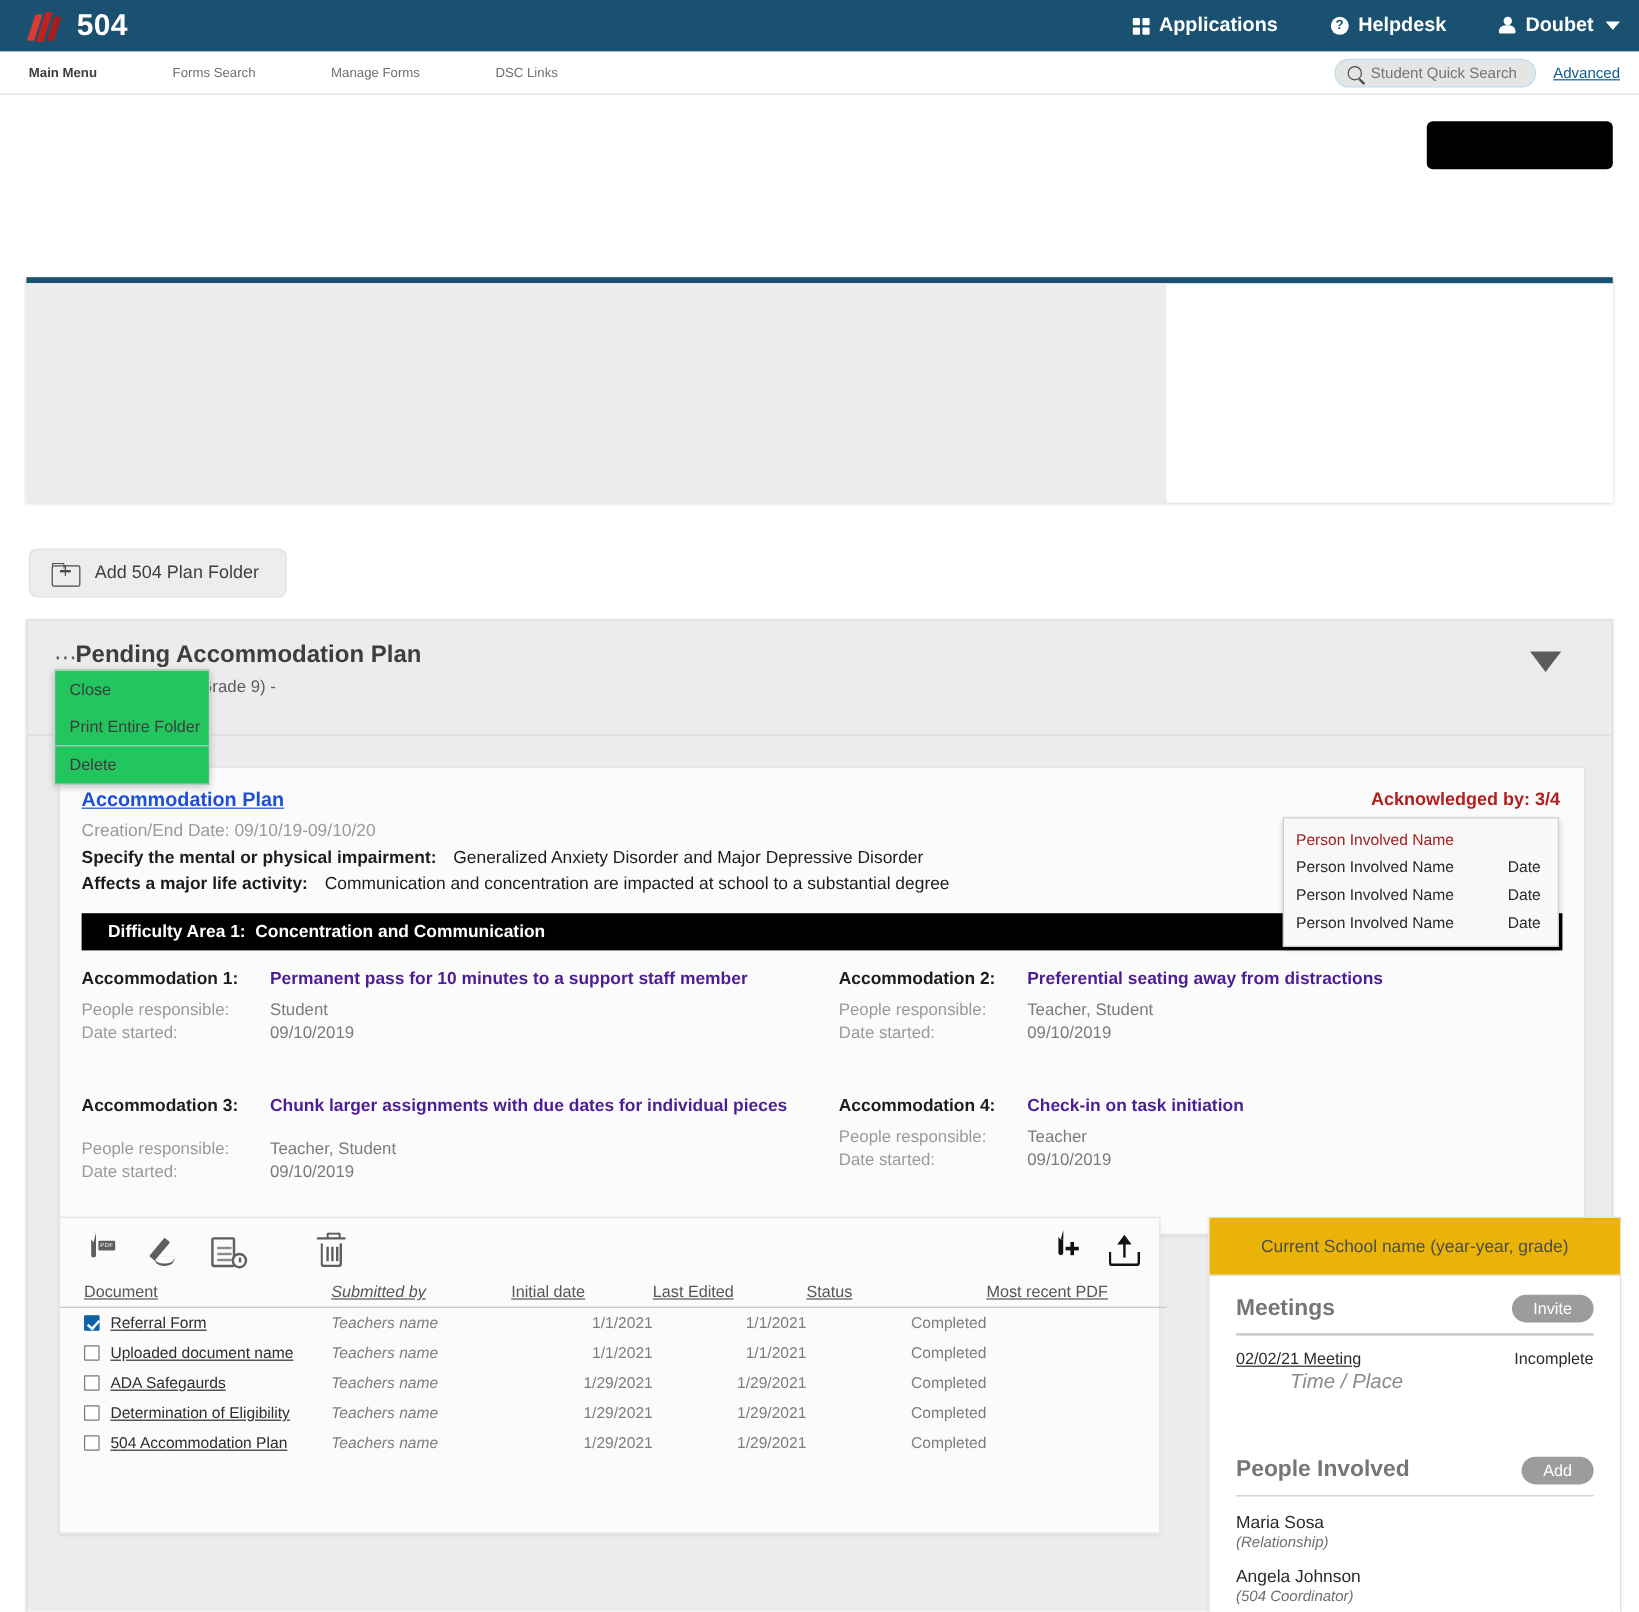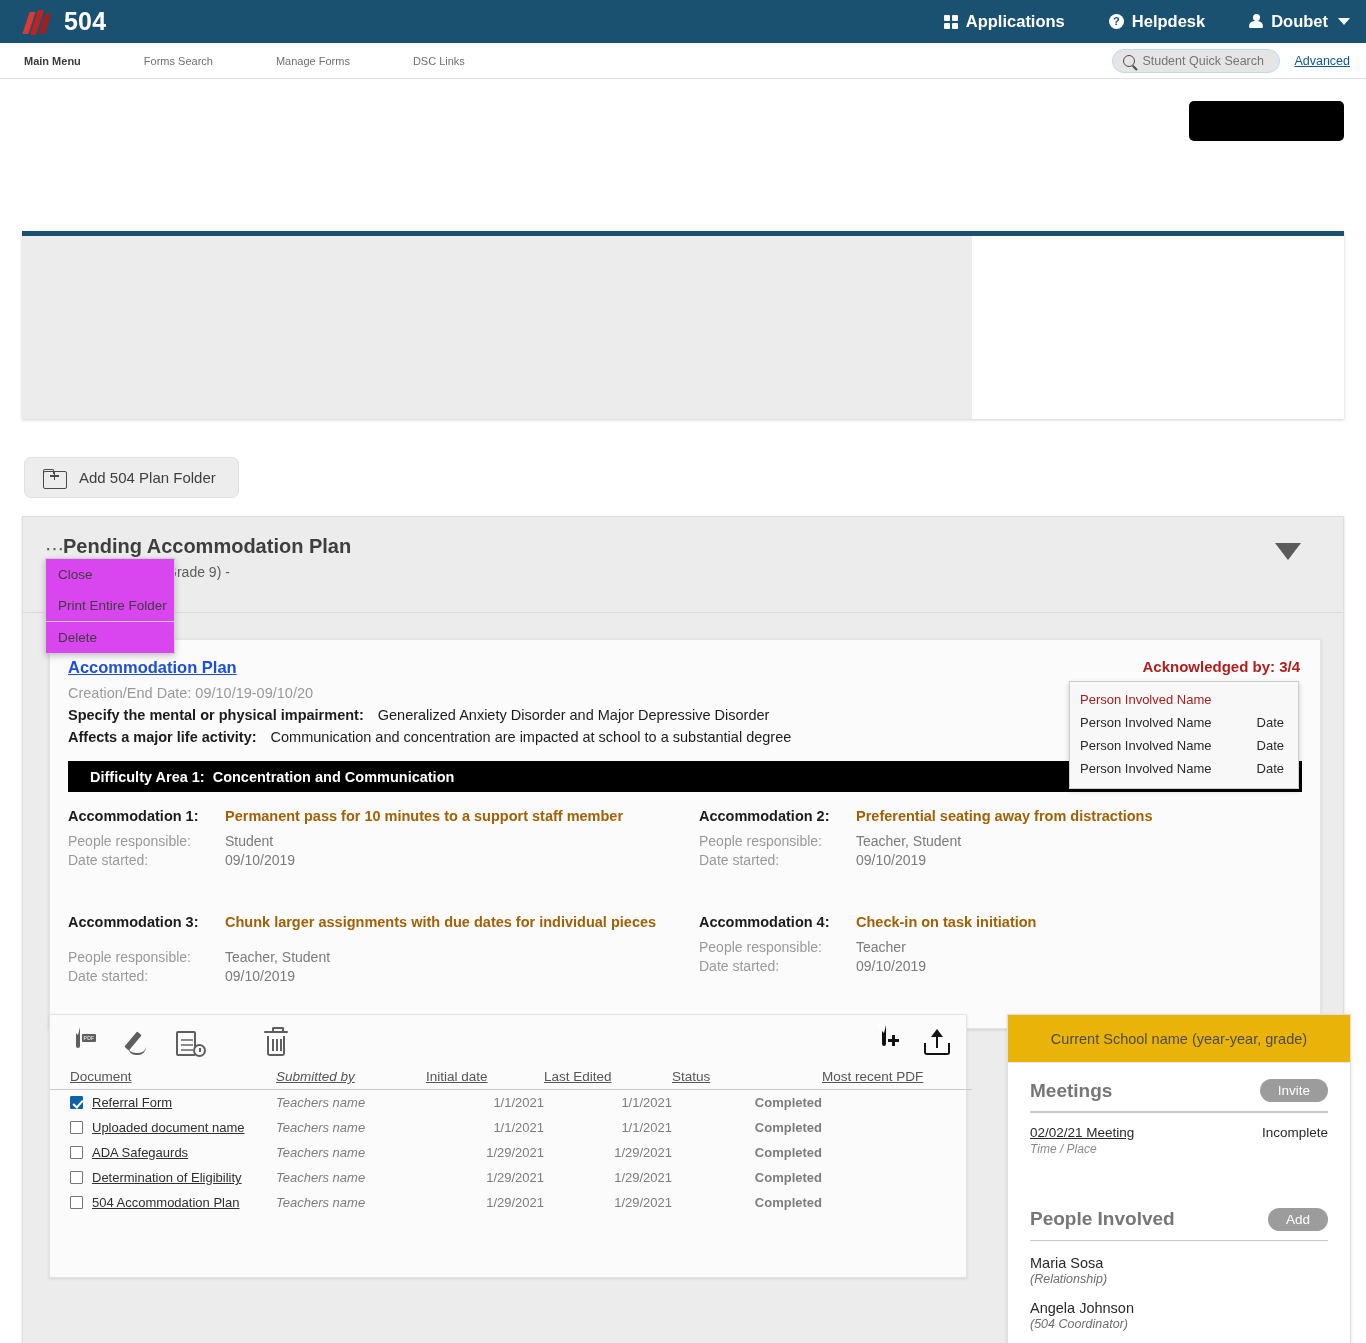--- a/index.html
+++ b/index.html
@@ -145,21 +145,21 @@
   }
   .collapse-arrow {
     position:absolute; right:42px; top:26px;
     width:0;height:0;border-left:13px solid transparent;border-right:13px solid transparent;
     border-top:17px solid #5b5b5b; cursor:pointer;
   }
 
   
   .ctx-menu {
     position:absolute; left:45px; top:479px; width:130px;
-    background:#d946ef; border:1px solid #cfcfcf; z-index:40;
+    background:#22c55e; border:1px solid #cfcfcf; z-index:40;
     box-shadow:0 2px 6px rgba(0,0,0,.22);
   }
   .ctx-item {
     font-size:13.5px; color:#3d3d3d; padding: 8px 0 8px 12px; cursor:pointer;
   }
   .ctx-sep { height:1px; background:#c9c9c9; }
 
   
   .plan-card {
     position:absolute; left:26px; top:122px; width:1272px;
@@ -198,21 +198,21 @@
     padding-left:22px; font-size:14.5px; font-weight:bold; margin-top:16px;
   }
   .difficulty-bar em { font-style:normal; font-weight:bold; margin-left:8px; }
 
   .acc-grid { display:flex; padding-top:16px; }
   .acc-col { width:50%; padding-right:20px; }
   .acc-col + .acc-col { padding-left:14px; }
   .acc-item { margin-bottom:20px; }
   .acc-line { display:flex; }
   .acc-key { font-size:14.5px; font-weight:bold; color:#1c1c1c; width:157px; flex:none; }
-  .acc-val { font-size:14.5px; font-weight:bold; color:#a16207; }
+  .acc-val { font-size:14.5px; font-weight:bold; color:#4c1d95; }
   .acc-meta { display:flex; margin-top:8px; }
   .acc-meta-k { font-size:14px; color:#9a9a9a; width:157px; flex:none; line-height:1.35; }
   .acc-meta-v { font-size:14px; color:#7b7b7b; line-height:1.35; }
 
   
   .docs-panel {
     position:absolute; left:26px; top:497px; width:918px; height:264px;
     background:#fbfbfb; border:1px solid #e4e4e4; box-shadow:0 1px 3px rgba(0,0,0,.1);
   }
   .docs-toolbar { position:relative; height:54px; }
@@ -295,21 +295,21 @@
   table.docs th {
     font-size:13.5px; font-weight:normal; color:#565656; text-align:left;
     padding: 0 0 5px 0; text-decoration:underline; cursor:pointer;
   }
   table.docs thead tr { border-bottom:1.5px solid #c9c9c9; }
   table.docs td { font-size:13px; color:#7d7d7d; padding: 5px 0; }
   .col-doc  { width:226px; padding-left:20px !important; }
   .col-sub  { width:150px;font-style:italic; }
   .col-init { width:118px; text-align:right; }
   .col-last { width:128px; text-align:right; }
-  .col-stat { width:150px; text-align:right;font-weight:bold; }
+  .col-stat { width:150px; text-align:right; }
   .col-pdf  { width:150px; text-align:right; padding-right:14px !important; }
   .doc-cell { display:flex; align-items:center; gap:9px; }
   .chk {
     width:13px;height:13px;border:1.5px solid #777; background:#fff; flex:none; border-radius:1px; cursor:pointer;
   }
   .chk.on { background:#1062a8; border-color:#1062a8; position:relative; }
   .chk.on::after{
     content:"";position:absolute;left:3.6px;top:.6px;width:4px;height:8px;
     border:solid #fff;border-width:0 2px 2px 0;transform:rotate(42deg);
   }
@@ -337,21 +337,21 @@
   .side-sec-head { display:flex; align-items:center; justify-content:space-between; }
   .side-sec-title { font-size:19px; font-weight:bold; color:#767676; }
   .pill-btn {
     background:#9c9c9c; color:#fff; font-size:13.5px; border-radius:13px;
     padding: 4px 18px; cursor:pointer; border:none;
     font-family:"Liberation Sans", sans-serif;
   }
   .side-rule { height:1.5px; background:#c9c9c9; margin-top:9px; }
   .meet-row { display:flex; justify-content:space-between; margin-top:12px; }
   .meet-link { font-size:13.5px; color:#2a2a2a; text-decoration:underline; cursor:pointer; }
-  .meet-sub { font-size:12px; color:#8a8a8a; font-style:italic; margin-top:2px; }
+  .meet-sub { font-size:17px; color:#8a8a8a; font-style:italic; margin-top:2px;margin-left:45px; }
   .meet-status { font-size:13.5px; color:#2a2a2a; }
   .person { margin-top:14px; }
   .person-name { font-size:14.5px; color:#2a2a2a; }
   .person-rel { font-size:12.5px; color:#6e6e6e; font-style:italic; margin-top:1px; }
 </style>
 </head>
 <body>
 
 <div class="topbar">
   <div class="brand">

